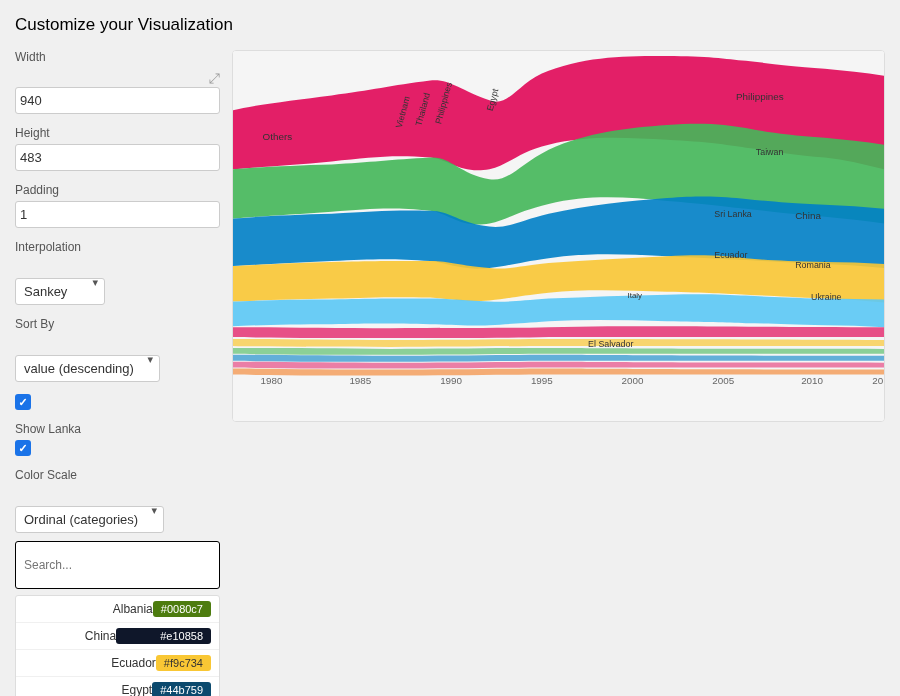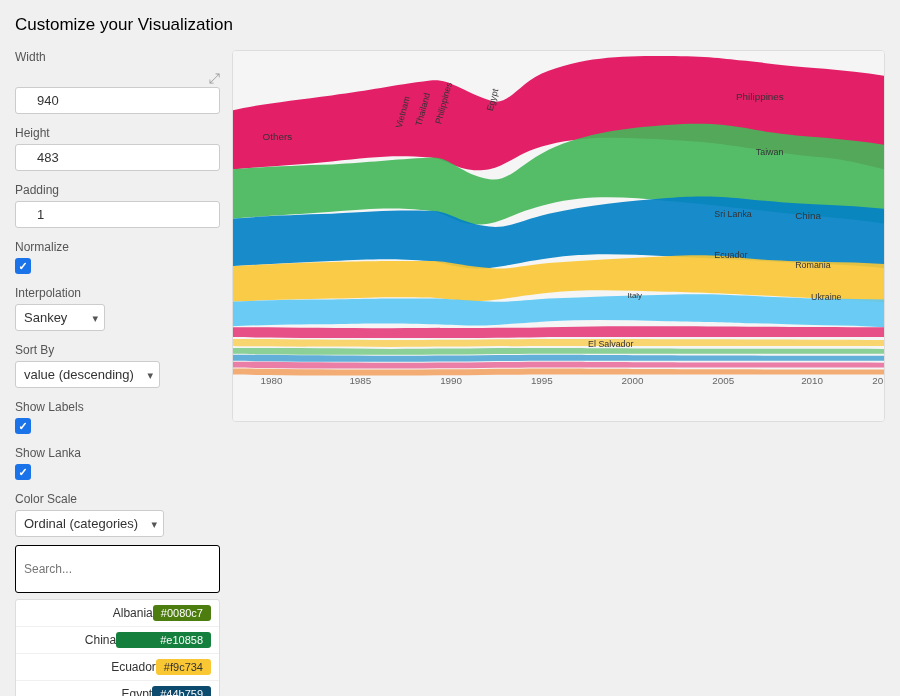--- a/index.html
+++ b/index.html
@@ -32,21 +32,21 @@
     .field-group {
       margin-bottom: 12px;
     }
     .field-label {
       font-size: 12px;
       color: #555;
       margin-bottom: 4px;
     }
     .text-input {
       width: 100%;
-      padding: 5px 21px;
+      padding: 5px 4px;
       border: 1px solid #ccc;
       border-radius: 3px;
       background: #fff;
       font-size: 13px;
       color: #333;
     }
     .checkbox-wrapper {
       display: flex;
       align-items: center;
       gap: 6px;
@@ -77,20 +77,21 @@
       appearance: none;
       -webkit-appearance: none;
       padding: 5px 24px 5px 8px;
       border: 1px solid #ccc;
       border-radius: 3px;
       background: #fff;
       font-size: 13px;
       color: #333;
       cursor: pointer;
       min-width: 90px;
+      margin-top: 20px;
     }
     .select-wrapper.wide select {
       min-width: 145px;
     }
     .select-wrapper::after {
       content: '▾';
       position: absolute;
       right: 7px;
       top: 50%;
       transform: translateY(-50%);
@@ -183,26 +184,20 @@
       <div class="field-group">
         <div class="field-label">Height</div>
         <input type="text" class="text-input" value="483" style="">
       </div>
 
       <div class="field-group">
         <div class="field-label">Padding</div>
         <input type="text" class="text-input" value="1" style="">
       </div>
 
-      <div class="field-group">
-        <div class="field-label">Normalize</div>
-        <div class="checkbox-wrapper">
-          <div class="checkbox"></div>
-        </div>
-      </div>
 
       <div class="field-group">
         <div class="field-label">Interpolation</div>
         <div class="select-wrapper">
           <select>
             <option>Sankey</option>
             <option>Linear</option>
             <option>Basis</option>
             <option>Cardinal</option>
           </select>
@@ -214,21 +209,20 @@
         <div class="select-wrapper wide">
           <select>
             <option>value (descending)</option>
             <option>value (ascending)</option>
             <option>alphabetical</option>
           </select>
         </div>
       </div>
 
       <div class="field-group">
-        <div class="field-label">Show Labels</div>
         <div class="checkbox-wrapper">
           <div class="checkbox"></div>
         </div>
       </div>
 
       <div class="field-group">
         <div class="field-label">Show Lanka</div>
         <div class="checkbox-wrapper">
           <div class="checkbox"></div>
         </div>
@@ -248,21 +242,21 @@
           <input type="text" class="color-scale-search" placeholder="Search..." style="">
           <div class="color-scale-list">
 
             <div class="color-scale-row">
               <span>Albania</span>
               <span class="color-badge" style="background:#4d7c0f;">#0080c7</span>
             </div>
 
             <div class="color-scale-row">
               <span>China</span>
-              <span class="color-badge" style="background:#15803d;padding-left:44px;">#e10858</span>
+              <span class="color-badge" style="background:#0f172a;padding-left:44px;">#e10858</span>
             </div>
 
             <div class="color-scale-row">
               <span>Ecuador</span>
               <span class="color-badge" style="background:#f9c734;color:#333;">#f9c734</span>
             </div>
 
             <div class="color-scale-row">
               <span>Egypt</span>
               <span class="color-badge" style="background:#0c4a6e;">#44b759</span>

